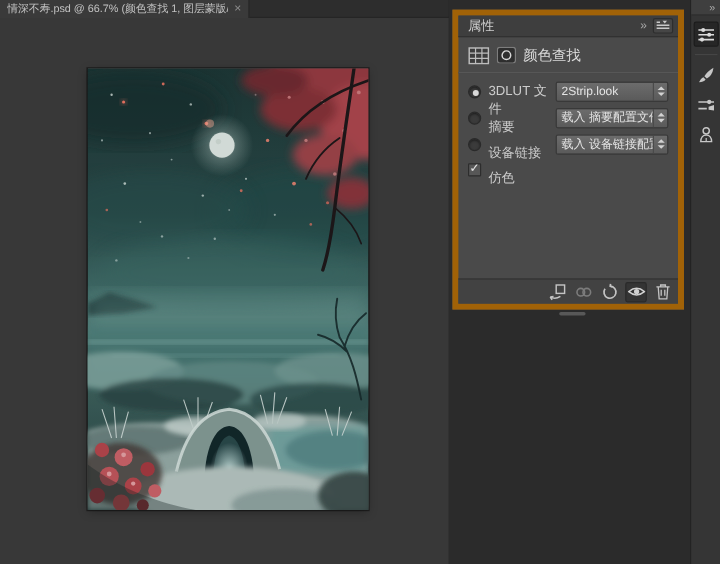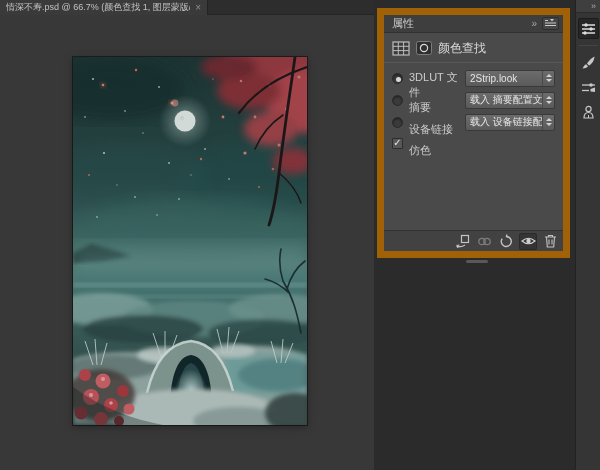--- a/index.html
+++ b/index.html
@@ -18,21 +18,21 @@
   .doc-tab .close{font-size:10px;color:#8f8f8f;line-height:10px;}
   
   .workspace{position:absolute;left:0;top:15px;width:374px;height:455px;background:#383838;}
   .right-bg{position:absolute;left:374px;top:0;width:226px;height:470px;background:#2b2b2b;}
   
   .artwork{position:absolute;left:73px;top:57px;width:234px;height:368px;
     box-shadow:0 0 0 1px rgba(0,0,0,.45),0 2px 8px rgba(0,0,0,.35);cursor:crosshair;}
   .artwork svg{display:block;}
   
   .panel{position:absolute;left:377px;top:8px;width:193px;height:250px;background:#4a4a4a;
-    border:7px solid #a16207;display:flex;flex-direction:column;justify-content:flex-end;}
+    border:5px solid #a16207;display:flex;flex-direction:column;justify-content:flex-end;}
   .panel-header{height:18px;background:#3e3e3e;border-bottom:1px solid #313131;
     display:flex;align-items:center;padding:0 4px 0 8px;flex:0 0 auto;}
   .panel-header .ptitle{font-size:11px;color:#cfcfcf;flex:0 0 auto;}
   .panel-header .spacer{flex:1;}
   .panel-header .collapse{font-size:10px;color:#a8a8a8;padding:0 5px;cursor:pointer;}
   .panel-menu{width:17px;height:13px;background:#464646;border:1px solid #2d2d2d;border-radius:2px;
     display:flex;align-items:center;justify-content:center;cursor:pointer;}
   .panel-body{flex:1;display:flex;flex-direction:column;padding:5px 8px 0 8px;}
   .adj-row{display:flex;align-items:center;gap:6px;height:20px;flex:0 0 auto;}
   .adj-title{font-size:12px;color:#dadada;}

